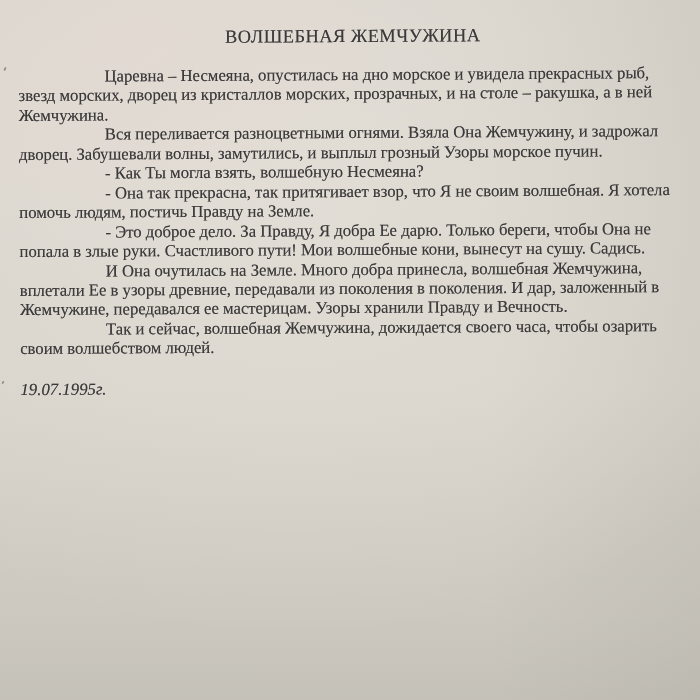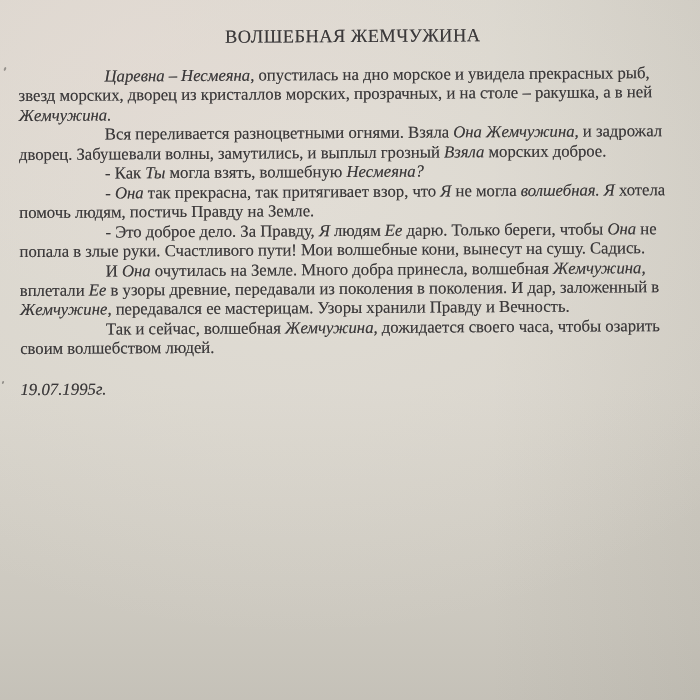--- a/index.html
+++ b/index.html
@@ -34,21 +34,21 @@
     margin-top:19px;
     font-size:16.8px;
     line-height:19.45px;
     letter-spacing:-0.05px;
     text-align:left;
   }
   .body p.para{
     margin:0;
     text-indent:86px;
   }
-  .it{ font-style:italic; }
+  .it{ }
   .date{
     margin-top:21px;
     font-size:16.8px;
     line-height:19.45px;
     font-style:italic;
   }
   .speck{
     position:absolute;
     background:rgba(90,88,84,0.55);
     border-radius:50%;
@@ -57,24 +57,24 @@
   .s2{ left:2px; top:381px; width:2px; height:3px; transform:rotate(20deg); }
 </style>
 </head>
 <body>
 
 <div class="photo" style="--paper: #d8d4cb; --ink: #3b393a;">
   <div class="page">
     <h1 class="title">ВОЛШЕБНАЯ ЖЕМЧУЖИНА</h1>
     <div class="body">
         <p class="para"><span class="it">Царевна – Несмеяна,</span><span> опустилась на дно морское и увидела прекрасных рыб, звезд морских, дворец из кристаллов морских, прозрачных, и на столе – ракушка, а в ней </span><span class="it">Жемчужина.</span></p>
-        <p class="para"><span>Вся переливается разноцветными огнями. Взяла </span><span class="it">Она Жемчужина,</span><span> и задрожал дворец. Забушевали волны, замутились, и выплыл грозный </span><span class="it">Взяла</span><span> морских доброе.</span></p>
+        <p class="para"><span>Вся переливается разноцветными огнями. Взяла </span><span class="it">Она Жемчужину,</span><span> и задрожал дворец. Забушевали волны, замутились, и выплыл грозный </span><span class="it">Узоры</span><span> морское пучин.</span></p>
         <p class="para"><span>- Как </span><span class="it">Ты</span><span> могла взять, волшебную </span><span class="it">Несмеяна?</span></p>
-        <p class="para"><span>- </span><span class="it">Она</span><span> так прекрасна, так притягивает взор, что </span><span class="it">Я</span><span> не могла </span><span class="it">волшебная.</span><span> </span><span class="it">Я</span><span> хотела помочь людям, постичь Правду на Земле.</span></p>
-        <p class="para"><span>- Это доброе дело. За Правду, </span><span class="it">Я</span><span> людям </span><span class="it">Ее</span><span> дарю. Только береги, чтобы </span><span class="it">Она</span><span> не попала в злые руки. Счастливого пути! Мои волшебные кони, вынесут на сушу. Садись.</span></p>
+        <p class="para"><span>- </span><span class="it">Она</span><span> так прекрасна, так притягивает взор, что </span><span class="it">Я</span><span> не своим </span><span class="it">волшебная.</span><span> </span><span class="it">Я</span><span> хотела помочь людям, постичь Правду на Земле.</span></p>
+        <p class="para"><span>- Это доброе дело. За Правду, </span><span class="it">Я</span><span> добра </span><span class="it">Ее</span><span> дарю. Только береги, чтобы </span><span class="it">Она</span><span> не попала в злые руки. Счастливого пути! Мои волшебные кони, вынесут на сушу. Садись.</span></p>
         <p class="para"><span>И </span><span class="it">Она</span><span> очутилась на Земле. Много добра принесла, волшебная </span><span class="it">Жемчужина,</span><span> вплетали </span><span class="it">Ее</span><span> в узоры древние, передавали из поколения в поколения. И дар, заложенный в </span><span class="it">Жемчужине,</span><span> передавался ее мастерицам. Узоры хранили Правду и Вечность.</span></p>
         <p class="para"><span>Так и сейчас, волшебная </span><span class="it">Жемчужина,</span><span> дожидается своего часа, чтобы озарить своим волшебством людей.</span></p>
       </div>
     <div class="date">19.07.1995г.</div>
   </div>
   <div class="speck s1"></div>
   <div class="speck s2"></div>
 </div>
 
 </body></html>

